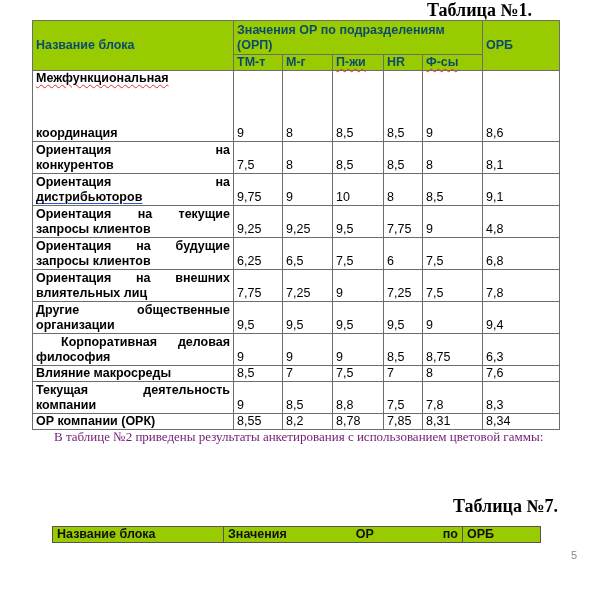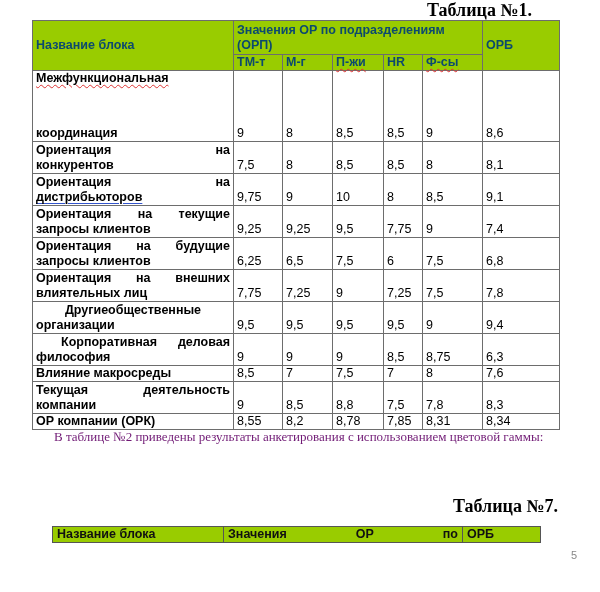--- a/index.html
+++ b/index.html
@@ -115,21 +115,21 @@
             <span>на</span>
             <span>текущие</span>
           </span>
           <span class="line" style="text-align-last: left;">запросы клиентов</span>
         </td>
         <td class="val">9,25</td>
         <td class="val">9,25</td>
         <td class="val">9,5</td>
         <td class="val">7,75</td>
         <td class="val">9</td>
-        <td class="val">7,4</td>
+        <td class="val">4,8</td>
       </tr>
       <tr class="dbl">
         <td class="block">
           <span class="line" style="display: flex; justify-content: space-between;">
             <span>Ориентация</span>
             <span>на</span>
             <span>будущие</span>
           </span>
           <span class="line" style="text-align-last: left;">запросы клиентов</span>
         </td>
@@ -151,21 +151,21 @@
         </td>
         <td class="val">7,75</td>
         <td class="val">7,25</td>
         <td class="val">9</td>
         <td class="val">7,25</td>
         <td class="val">7,5</td>
         <td class="val">7,8</td>
       </tr>
       <tr class="dbl">
         <td class="block">
-          <span class="line" style="display: flex; justify-content: center;">
+          <span class="line" style="display: flex; justify-content: space-between;">
             <span>Другие</span>
             <span>общественные</span>
           </span>
           <span class="line" style="text-align-last: left;">организации</span>
         </td>
         <td class="val">9,5</td>
         <td class="val">9,5</td>
         <td class="val">9,5</td>
         <td class="val">9,5</td>
         <td class="val">9</td>

